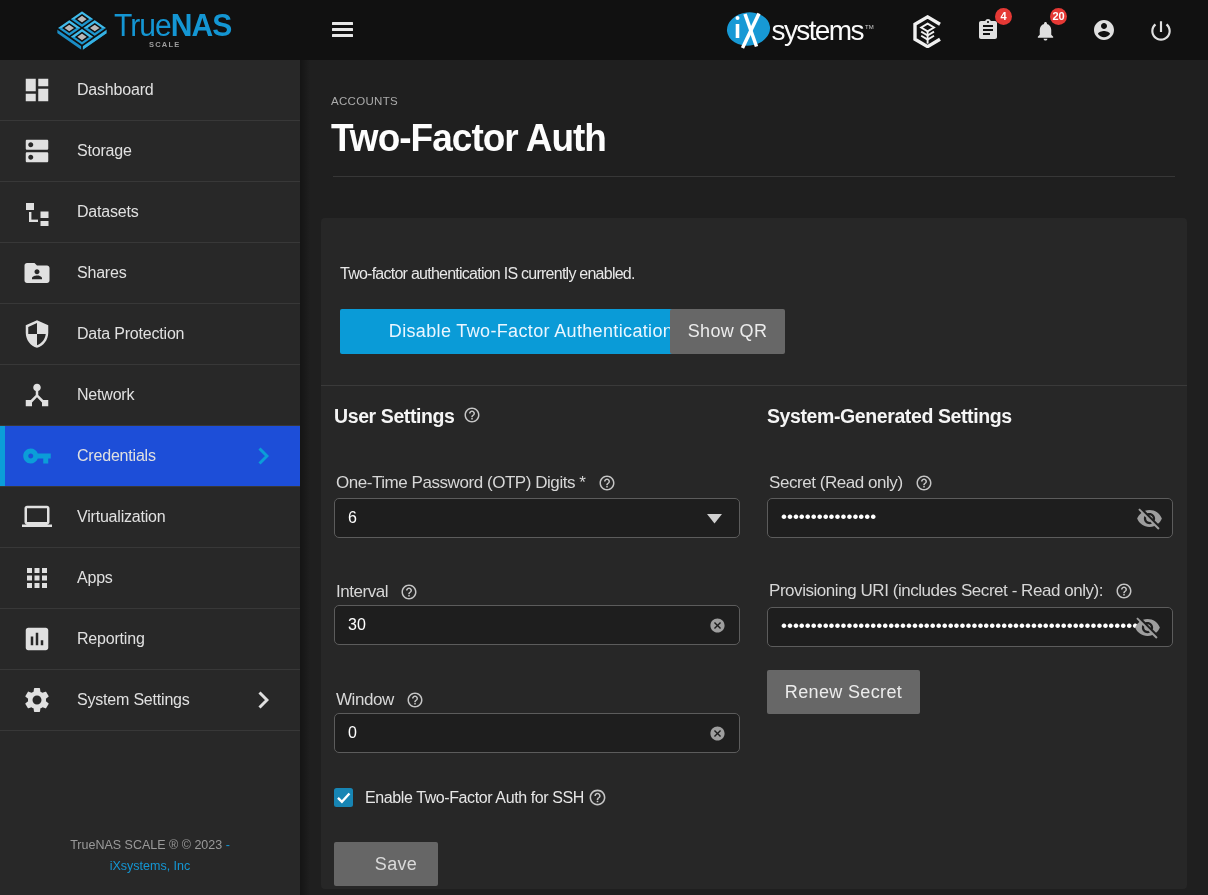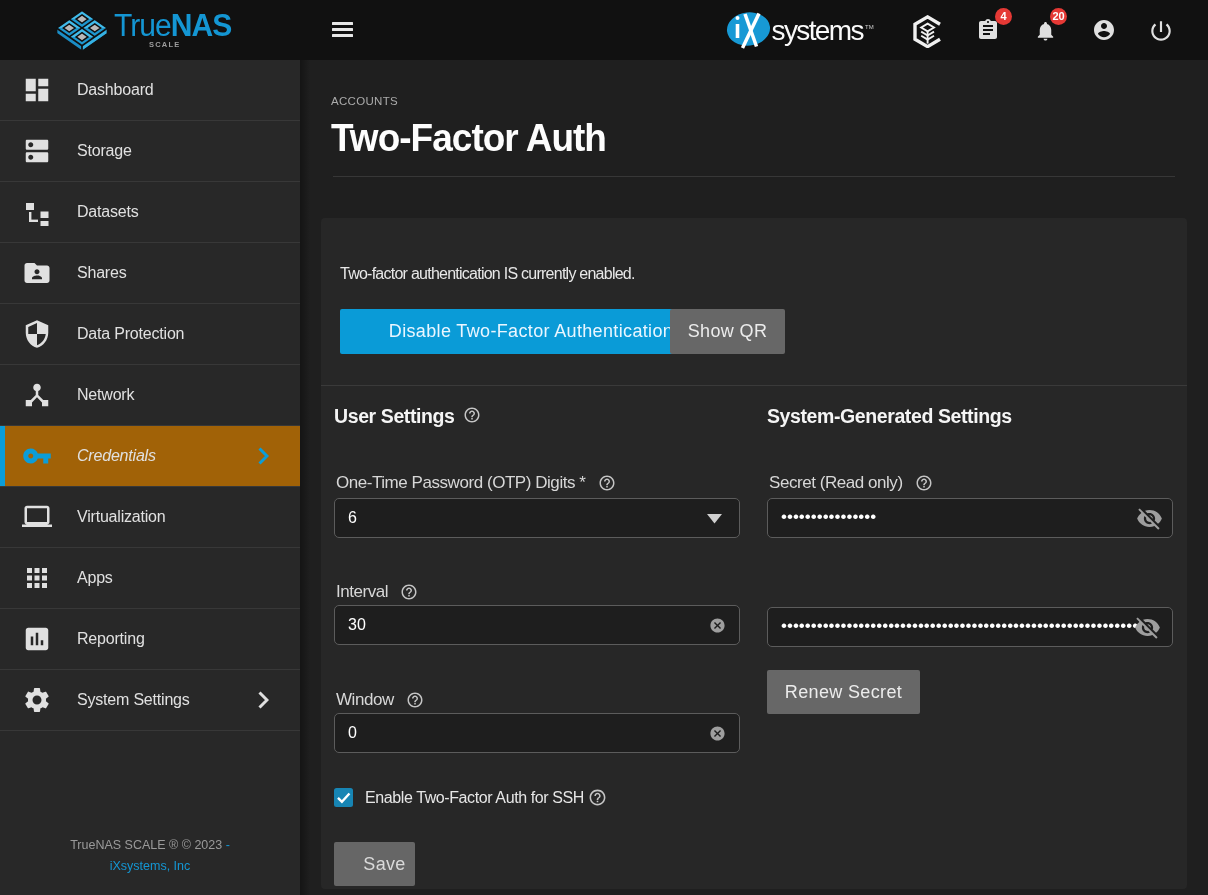--- a/index.html
+++ b/index.html
@@ -16,21 +16,21 @@
   .ix-logo { position:absolute; left:726px; top:6px; }
   .hdr-icon { position:absolute; top:18px; color:#dcdcdc; }
   .badge { position:absolute; background:#e53935; color:#fff; border-radius:9px; font-size:11px;
     font-weight:bold; text-align:center; line-height:17px; height:17px; min-width:17px; padding:0 2px; }
   
   .sidebar { position:absolute; left:0; top:60px; width:300px; height:835px; background:#282828; z-index:4; }
   .nav-item { position:relative; height:61px; border-bottom:1px solid #383838;padding-left:12px; }
   .nav-item .icon { position:absolute; left:25px; top:50%; margin-top:-12px; width:24px; height:24px; color:#e0e0e0; }
   .nav-item .label { position:absolute; left:77px; top:50%; transform:translateY(-50%);
     font-size:16px; color:#e0e0e0; letter-spacing:-0.2px; }
-  .nav-item.active { background:#a16207;font-style:italic; }
+  .nav-item.active { background:#1d4ed8; }
   .nav-item.active::before { content:""; position:absolute; left:0; top:0; width:5px; height:100%; background:#0b9dd8; }
   .nav-item.active .icon { color:#0b9dd8; }
   .chev { position:absolute; right:31px; top:50%; margin-top:-9px; width:11px; height:18px; line-height:0; }
   .footer-txt { position:absolute; left:0; top:775px; width:300px; text-align:center;
     font-size:12.5px; color:#9a9a9a; line-height:21px; }
   .footer-txt a { color:#1496d3; text-decoration:none; }
   
   .main { position:absolute; left:300px; top:60px; width:908px; height:835px; background:#1f1f1f; }
   .main::before { content:""; position:absolute; left:0; top:0; width:10px; height:100%;
     background:linear-gradient(to right, rgba(0,0,0,0.35), rgba(0,0,0,0)); }
@@ -50,21 +50,21 @@
   .lbl { position:absolute; font-size:17px; color:#d7d7d7; letter-spacing:-0.45px; }
   .field { position:absolute; width:406px; height:40px; background:#1e1e1e; border:1px solid #5c5c5c;
     border-radius:5px; color:#fff; font-size:16px; line-height:38px; padding-left:13px; }
   .help { display:inline-block; width:18px; height:18px; vertical-align:-4px; }
   .lbl .help { margin-left:8px; }
   .col-h .help { vertical-align:-1px; margin-left:3px; }
   .cancel-ic, .eye-ic, .caret { position:absolute; line-height:0; }
   .dots { font-size:17px; letter-spacing:0; position:relative; top:-1px; }
   .checkbox { position:absolute; left:13px; top:570px; width:19px; height:19px; background:#1785b4; border-radius:2.5px; }
   .cb-label { position:absolute; left:44px; top:570px; font-size:16px; color:#e6e6e6; letter-spacing:-0.4px; }
-  .btn-save { position:absolute; left:13px; top:624px; width:81px; height:44px; line-height:44px; background:#666; color:#dadada;padding-left:20px; }
+  .btn-save { position:absolute; left:13px; top:624px; width:104px; height:44px; line-height:44px; background:#666; color:#dadada;padding-left:20px; }
   .btn-renew { position:absolute; left:446px; top:452px; width:153px; height:44px; line-height:44px; }
 </style>
 </head>
 <body>
 <div class="header">
   <svg class="logo-wrap" width="52" height="44" viewBox="0 0 52 44">
 
     <g>
 
       <polygon points="0.5,19 26,36.8 51.5,19 51.5,23.5 26,41.3 0.5,23.5" fill="#1b8ec6"></polygon>
@@ -261,18 +261,21 @@
             <path d="M11 18h2v-2h-2v2zm1-16C6.48 2 2 6.48 2 12s4.48 10 10 10 10-4.48 10-10S17.52 2 12 2zm0 18c-4.41 0-8-3.59-8-8s3.59-8 8-8 8 3.59 8 8-3.59 8-8 8zm0-14c-2.21 0-4 1.79-4 4h2c0-1.1.9-2 2-2s2 .9 2 2c0 2-3 1.75-3 5h2c0-2.25 3-2.5 3-5 0-2.21-1.79-4-4-4z"></path>
           </svg></span></div>
     <div class="btn btn-gray btn-save">Save</div>
 
     <div class="lbl" style="left:448px; top:255px;">Secret (Read only) <span class="help"><svg width="18" height="18" viewBox="0 0 24 24" fill="#c4c4c4">
             <path d="M11 18h2v-2h-2v2zm1-16C6.48 2 2 6.48 2 12s4.48 10 10 10 10-4.48 10-10S17.52 2 12 2zm0 18c-4.41 0-8-3.59-8-8s3.59-8 8-8 8 3.59 8 8-3.59 8-8 8zm0-14c-2.21 0-4 1.79-4 4h2c0-1.1.9-2 2-2s2 .9 2 2c0 2-3 1.75-3 5h2c0-2.25 3-2.5 3-5 0-2.21-1.79-4-4-4z"></path>
           </svg></span></div>
     <div class="field" style="left:446px; top:280px;"><span class="dots">••••••••••••••••</span><span class="eye-ic" style="right:9px; top:6px;"><svg width="27" height="27" viewBox="0 0 24 24" fill="#9e9e9e">
             <path d="M12 7c2.76 0 5 2.24 5 5 0 .65-.13 1.26-.36 1.83l2.92 2.92c1.51-1.26 2.7-2.89 3.43-4.75-1.73-4.39-6-7.5-11-7.5-1.4 0-2.74.25-3.98.7l2.16 2.16C10.74 7.13 11.35 7 12 7zM2 4.27l2.28 2.28.46.46C3.08 8.3 1.78 10.02 1 12c1.73 4.39 6 7.5 11 7.5 1.55 0 3.03-.3 4.38-.84l.42.42L19.73 22 21 20.73 3.27 3 2 4.27zM7.53 9.8l1.55 1.55c-.05.21-.08.43-.08.65 0 1.66 1.34 3 3 3 .22 0 .44-.03.65-.08l1.55 1.55c-.67.33-1.41.53-2.2.53-2.76 0-5-2.24-5-5 0-.79.2-1.53.53-2.2zm4.31-.78l3.15 3.15.02-.16c0-1.66-1.34-3-3-3l-.17.01z"></path>
           </svg></span></div>
+    <div class="lbl" style="left:448px; top:363px;">Provisioning URI (includes Secret - Read only): <span class="help"><svg width="18" height="18" viewBox="0 0 24 24" fill="#c4c4c4">
+            <path d="M11 18h2v-2h-2v2zm1-16C6.48 2 2 6.48 2 12s4.48 10 10 10 10-4.48 10-10S17.52 2 12 2zm0 18c-4.41 0-8-3.59-8-8s3.59-8 8-8 8 3.59 8 8-3.59 8-8 8zm0-14c-2.21 0-4 1.79-4 4h2c0-1.1.9-2 2-2s2 .9 2 2c0 2-3 1.75-3 5h2c0-2.25 3-2.5 3-5 0-2.21-1.79-4-4-4z"></path>
+          </svg></span></div>
     <div class="field" style="left:446px; top:389px;"><span class="dots">••••••••••••••••••••••••••••••••••••••••••••••••••••••••••••</span><span class="eye-ic" style="right:11px; top:6px;"><svg width="27" height="27" viewBox="0 0 24 24" fill="#9e9e9e">
             <path d="M12 7c2.76 0 5 2.24 5 5 0 .65-.13 1.26-.36 1.83l2.92 2.92c1.51-1.26 2.7-2.89 3.43-4.75-1.73-4.39-6-7.5-11-7.5-1.4 0-2.74.25-3.98.7l2.16 2.16C10.74 7.13 11.35 7 12 7zM2 4.27l2.28 2.28.46.46C3.08 8.3 1.78 10.02 1 12c1.73 4.39 6 7.5 11 7.5 1.55 0 3.03-.3 4.38-.84l.42.42L19.73 22 21 20.73 3.27 3 2 4.27zM7.53 9.8l1.55 1.55c-.05.21-.08.43-.08.65 0 1.66 1.34 3 3 3 .22 0 .44-.03.65-.08l1.55 1.55c-.67.33-1.41.53-2.2.53-2.76 0-5-2.24-5-5 0-.79.2-1.53.53-2.2zm4.31-.78l3.15 3.15.02-.16c0-1.66-1.34-3-3-3l-.17.01z"></path>
           </svg></span></div>
     <div class="btn btn-gray btn-renew">Renew Secret</div>
   </div>
 </div>
 
 </body></html>

